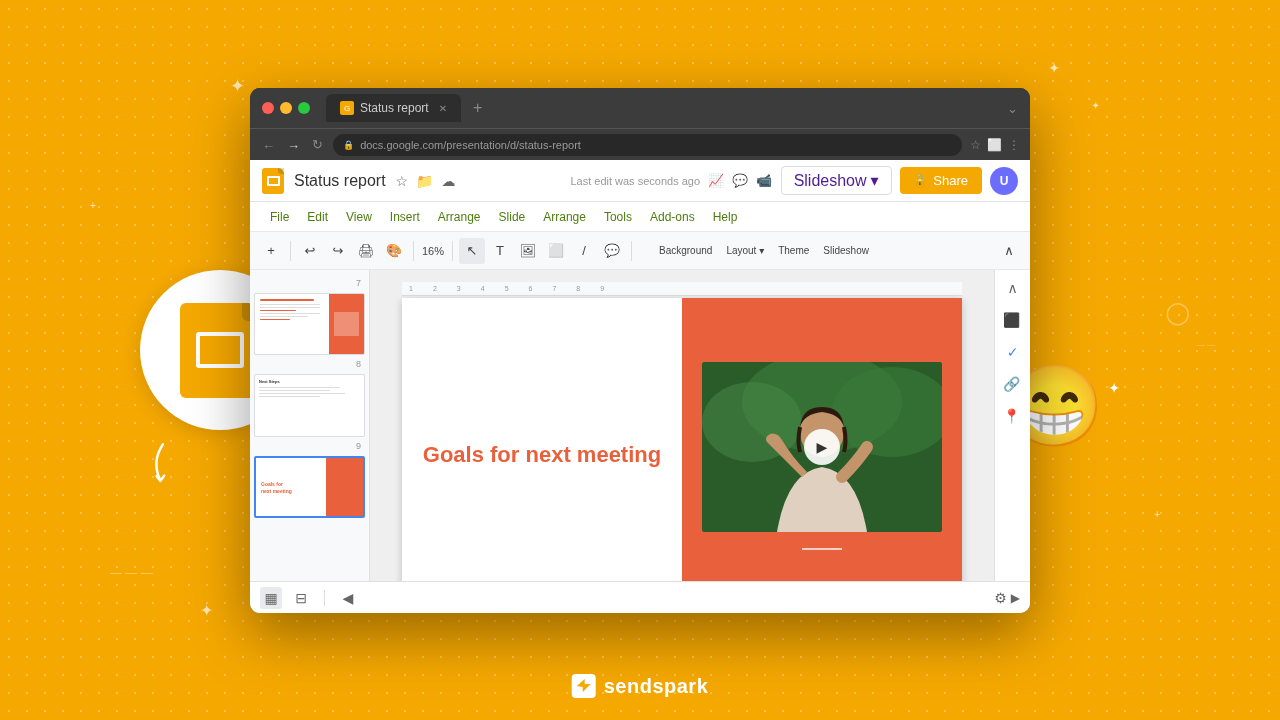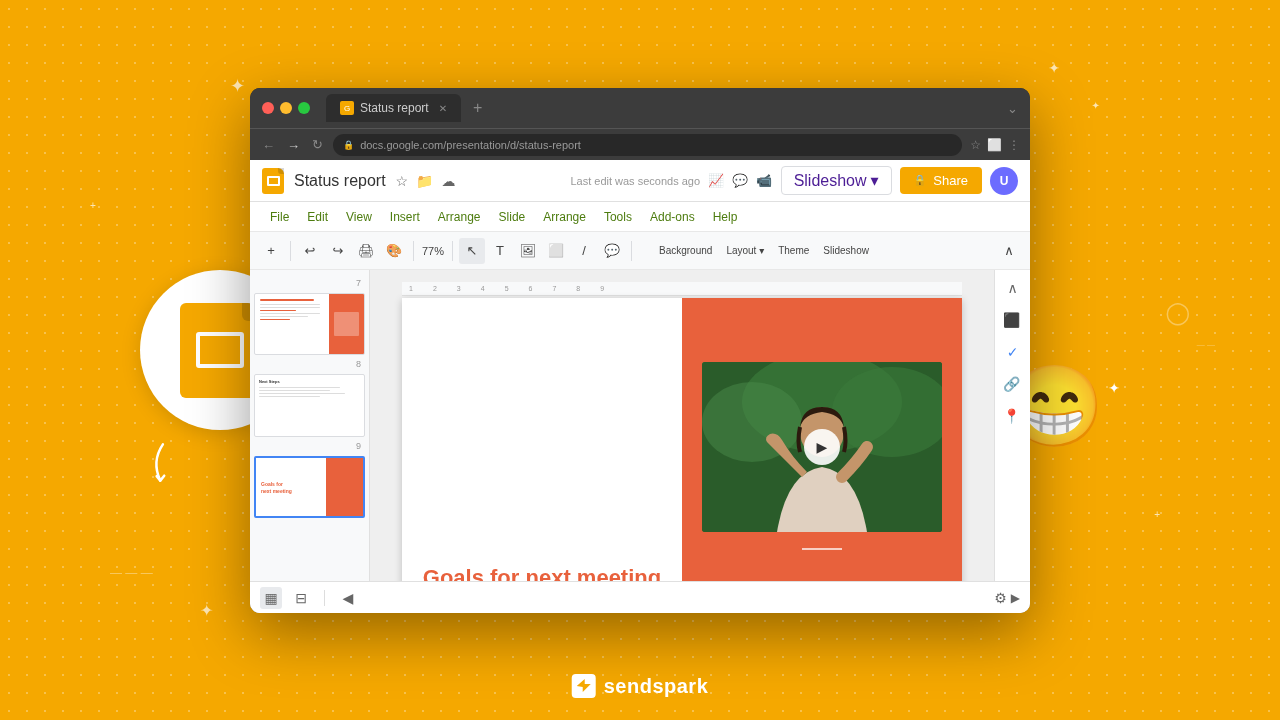--- a/index.html
+++ b/index.html
@@ -391,21 +391,21 @@
       display: flex;
       overflow: hidden;
       position: relative;
       flex-shrink: 0;
     }
 
     
     .slide-left {
       flex: 1;
       display: flex;
-      align-items: flex-end;
+      align-items: center;
       justify-content: center;
       padding: 20px;
     }
     .slide-goals-text {
       font-size: 22px;
       font-weight: bold;
       color: #E8613C;
       text-align: center;
       line-height: 1.3;
     }
@@ -689,21 +689,21 @@
     </div>
 
     <div class="slides-toolbar">
       <div class="tb-btn">+</div>
       <div class="tb-separator"></div>
       <div class="tb-btn">↩</div>
       <div class="tb-btn">↪</div>
       <div class="tb-btn">🖨</div>
       <div class="tb-btn">🎨</div>
       <div class="tb-separator"></div>
-      <div class="tb-zoom tb-btn">77%</div>
+      <div class="tb-zoom tb-btn">16%</div>
       <div class="tb-separator"></div>
       <div class="tb-btn" style="background:#E8EAED;">↖</div>
       <div class="tb-btn">T</div>
       <div class="tb-btn">🖼</div>
       <div class="tb-btn">⬜</div>
       <div class="tb-btn">/</div>
       <div class="tb-btn">💬</div>
       <div class="tb-separator"></div>
       <div class="tb-btn" style="font-size:10px;width:auto;padding:0 6px;margin-left:15px;">Background</div>
       <div class="tb-btn" style="font-size:10px;width:auto;padding:0 6px;">Layout ▾</div>

